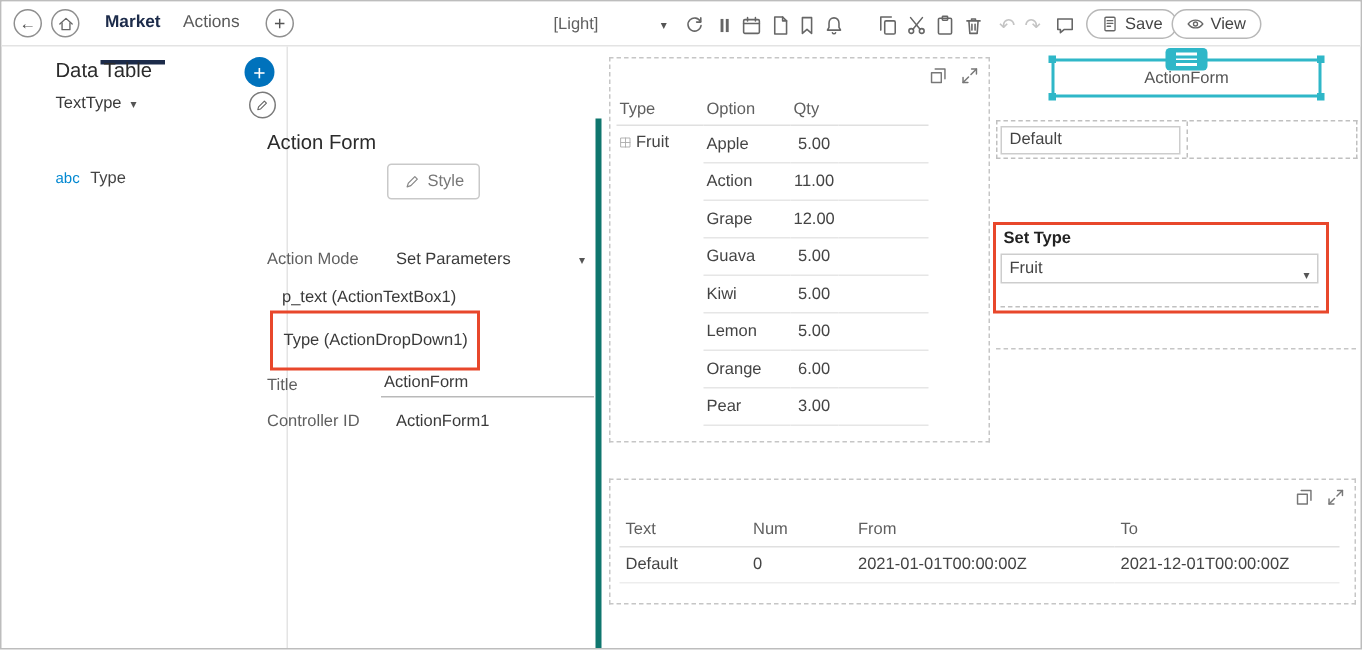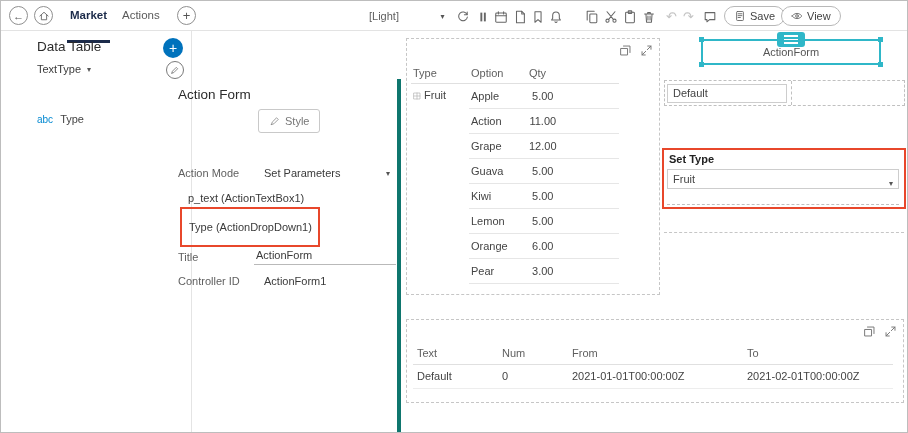--- a/index.html
+++ b/index.html
@@ -82,21 +82,21 @@
   .hcor { position:absolute; width:5px; height:5px; background:#2fb7c8; }
   .handle { position:absolute; left:50%; top:-9px; transform:translateX(-50%); width:28px; height:15px; background:#2fb7c8;
             border-radius:3px; display:flex; flex-direction:column; gap:2px; align-items:center; justify-content:center; cursor:move; }
   .handle i { display:block; width:14px; height:1.5px; background:#fff; }
 
   .default-outer { position:absolute; left:263px; top:49px; width:241px; height:26px; border:1px dashed #c0c0c0; }
   .default-divider { position:absolute; left:126px; top:0; bottom:0; border-left:1px dashed #c0c0c0; }
   .default-input { position:absolute; left:2px; top:3px; width:120px; height:19px; border:1px solid #cdcdcd;
                    line-height:17px; padding-left:5px; color:#444; }
 
-  .settype-box { position:absolute; left:261px; top:117px; width:244px; height:61px; border:2px solid #e8472b; background:#fff; }
+  .settype-box { position:absolute; left:261px; top:117px; width:224px; height:61px; border:2px solid #e8472b; background:#fff; }
   .settype-label { position:absolute; left:5px; top:3px; font-weight:bold; color:#222; }
   .settype-dd { position:absolute; left:3px; top:19px; right:5px; height:20px; border:1px solid #cdcdcd;
                 line-height:18px; padding-left:5px; color:#444; cursor:pointer; }
   .settype-dd .caret { position:absolute; right:5px; top:5px; }
   .settype-dashed { position:absolute; left:3px; right:5px; bottom:2px; border-bottom:1px dashed #c0c0c0; }
   .form-dashed-line { position:absolute; left:263px; top:201px; width:240px; border-top:1px dashed #c6c6c6; }
 </style>
 </head>
 <body>
 
@@ -394,20 +394,20 @@
             <th>Num</th>
             <th>From</th>
             <th>To</th>
           </tr>
         </thead>
         <tbody>
           <tr>
             <td>Default</td>
             <td>0</td>
             <td>2021-01-01T00:00:00Z</td>
-            <td>2021-02-01T00:00:00Z</td>
+            <td>2021-12-01T00:00:00Z</td>
           </tr>
         </tbody>
       </table>
     </div>
 
   </div>
 </div>
 
 </body></html>

